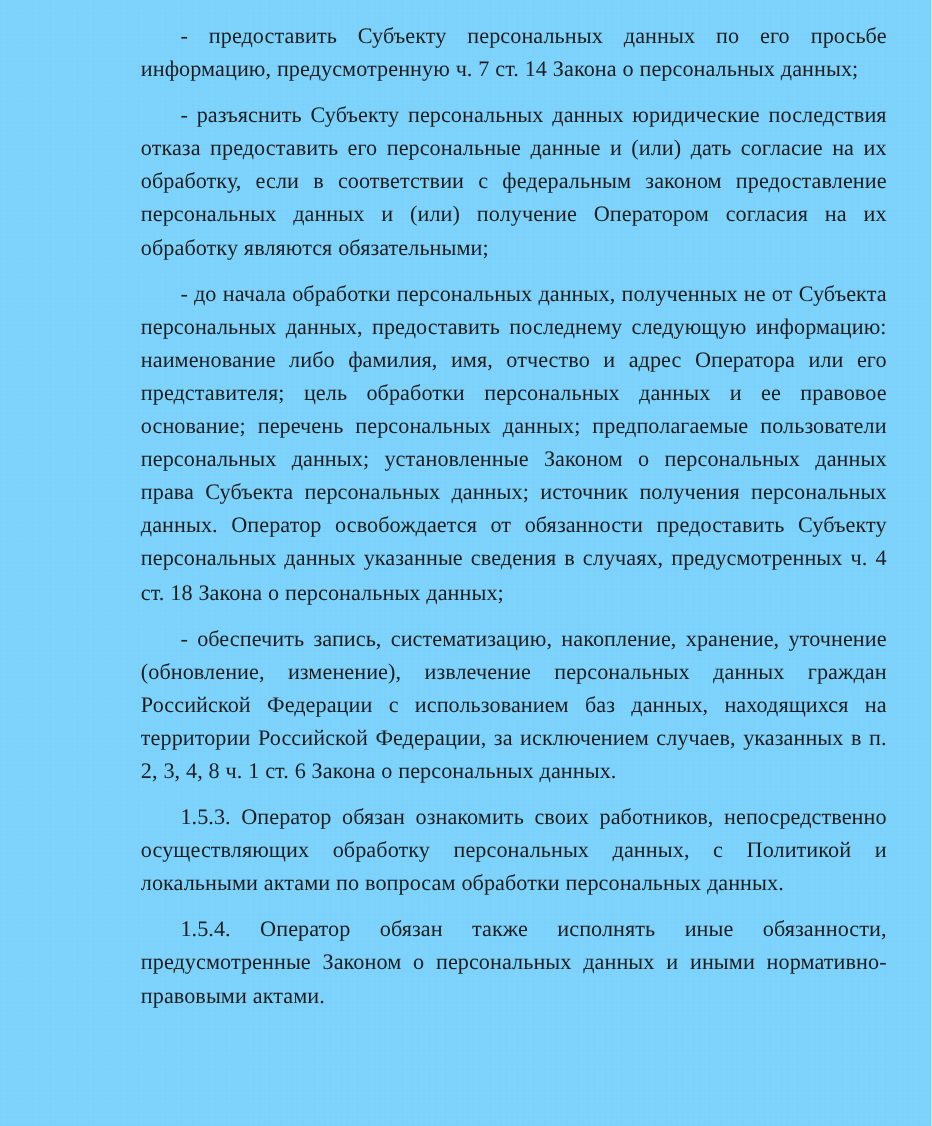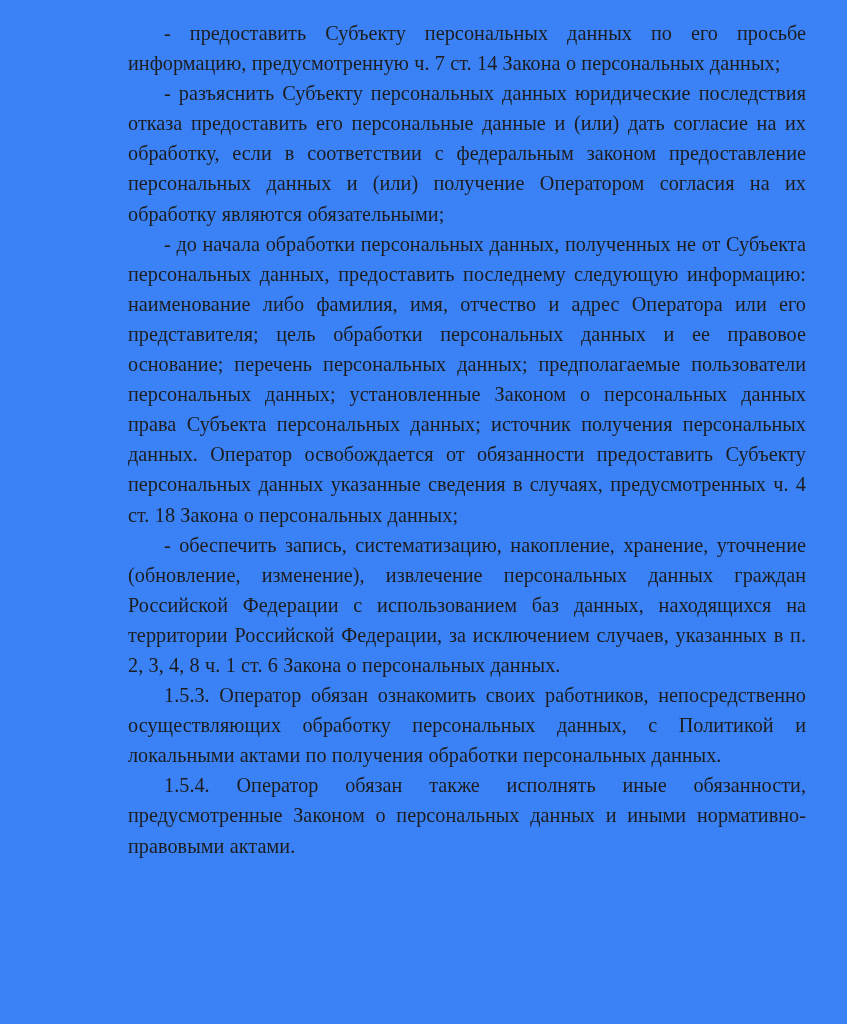--- a/index.html
+++ b/index.html
@@ -5,21 +5,21 @@
 <style>
   html, body {
     margin: 0;
     padding: 0;
     background: #ffffff;
   }
   .page {
     position: relative;
     width: 847px;
     height: 1024px;
-    background: #3b82f6;
+    background: #7dd3fc;
     overflow: hidden;
     font-family: "Liberation Serif", "DejaVu Serif", serif;
     color: #1d1d1f;
   }
   
   .page::before {
     content: "";
     position: absolute;
     inset: 0;
     pointer-events: none;
@@ -42,36 +42,36 @@
     text-align: justify;
     text-align-last: left;
     text-indent: 36px;
     font-size: 20.2px;
     line-height: 30.1px;
     letter-spacing: 0.05px;
     word-spacing: 0.2px;
     -webkit-font-smoothing: none;
   }
   p.para.gap-before {
-    margin-top: 0;
+    margin-top: 12px;
   }
 </style>
 </head>
 <body>
 
 <div class="page">
   <div class="body-copy">
 
     <p class="para" style="margin-top:18px;">- предоставить Субъекту персональных данных по его просьбе информацию, предусмотренную ч. 7 ст. 14 Закона о персональных данных;</p>
 
     <p class="para gap-before">- разъяснить Субъекту персональных данных юридические последствия отказа предоставить его персональные данные и (или) дать согласие на их обработку, если в соответствии с федеральным законом предоставление персональных данных и (или) получение Оператором согласия на их обработку являются обязательными;</p>
 
     <p class="para gap-before">- до начала обработки персональных данных, полученных не от Субъекта персональных данных, предоставить последнему следующую информацию: наименование либо фамилия, имя, отчество и адрес Оператора или его представителя; цель обработки персональных данных и ее правовое основание; перечень персональных данных; предполагаемые пользователи персональных данных; установленные Законом о персональных данных права Субъекта персональных данных; источник получения персональных данных. Оператор освобождается от обязанности предоставить Субъекту персональных данных указанные сведения в случаях, предусмотренных ч. 4 ст. 18 Закона о персональных данных;</p>
 
     <p class="para gap-before">- обеспечить запись, систематизацию, накопление, хранение, уточнение (обновление, изменение), извлечение персональных данных граждан Российской Федерации с использованием баз данных, находящихся на территории Российской Федерации, за исключением случаев, указанных в п. 2, 3, 4, 8 ч. 1 ст. 6 Закона о персональных данных.</p>
 
 
-    <p class="para gap-before">1.5.3. Оператор обязан ознакомить своих работников, непосредственно осуществляющих обработку персональных данных, с Политикой и локальными актами по получения обработки персональных данных.</p>
+    <p class="para gap-before">1.5.3. Оператор обязан ознакомить своих работников, непосредственно осуществляющих обработку персональных данных, с Политикой и локальными актами по вопросам обработки персональных данных.</p>
 
     <p class="para gap-before">1.5.4. Оператор обязан также исполнять иные обязанности, предусмотренные Законом о персональных данных и иными нормативно-правовыми актами.</p>
 
   </div>
 </div>
 
 </body></html>

